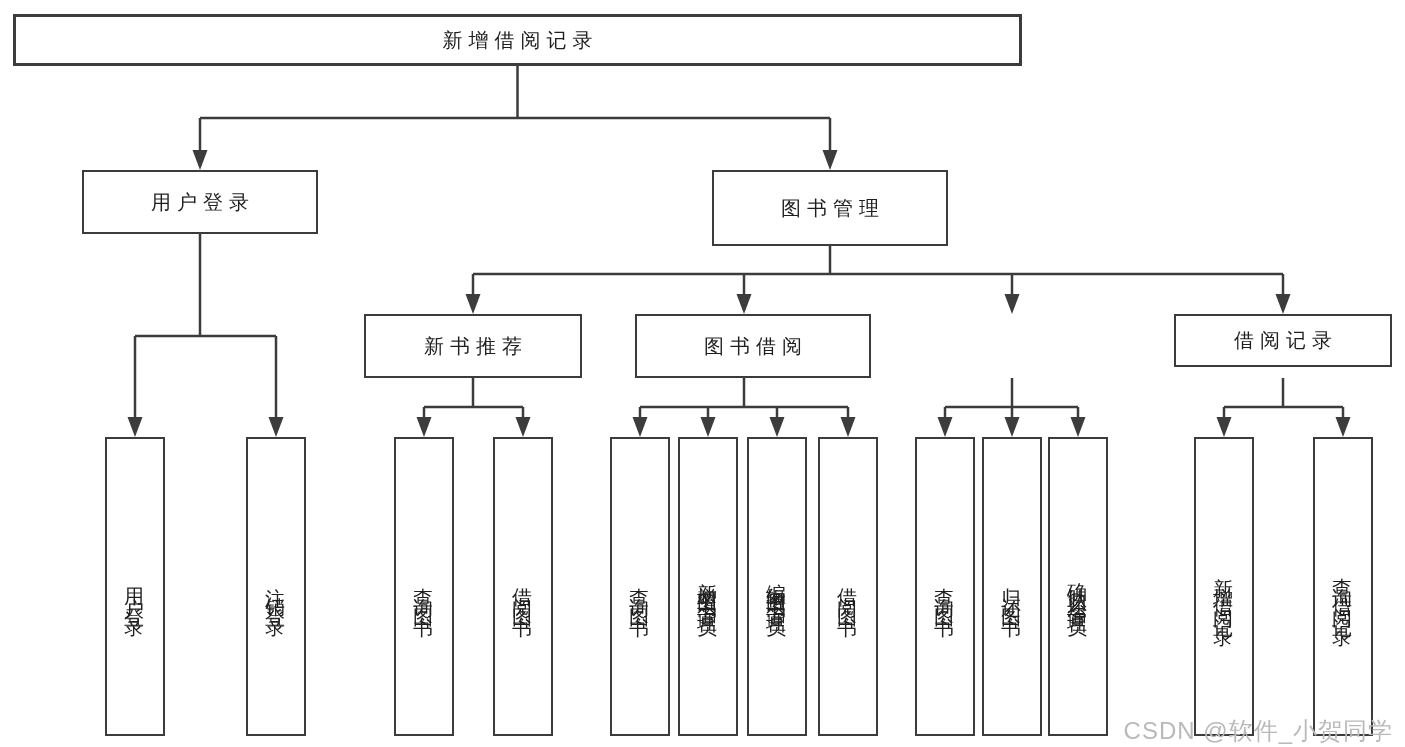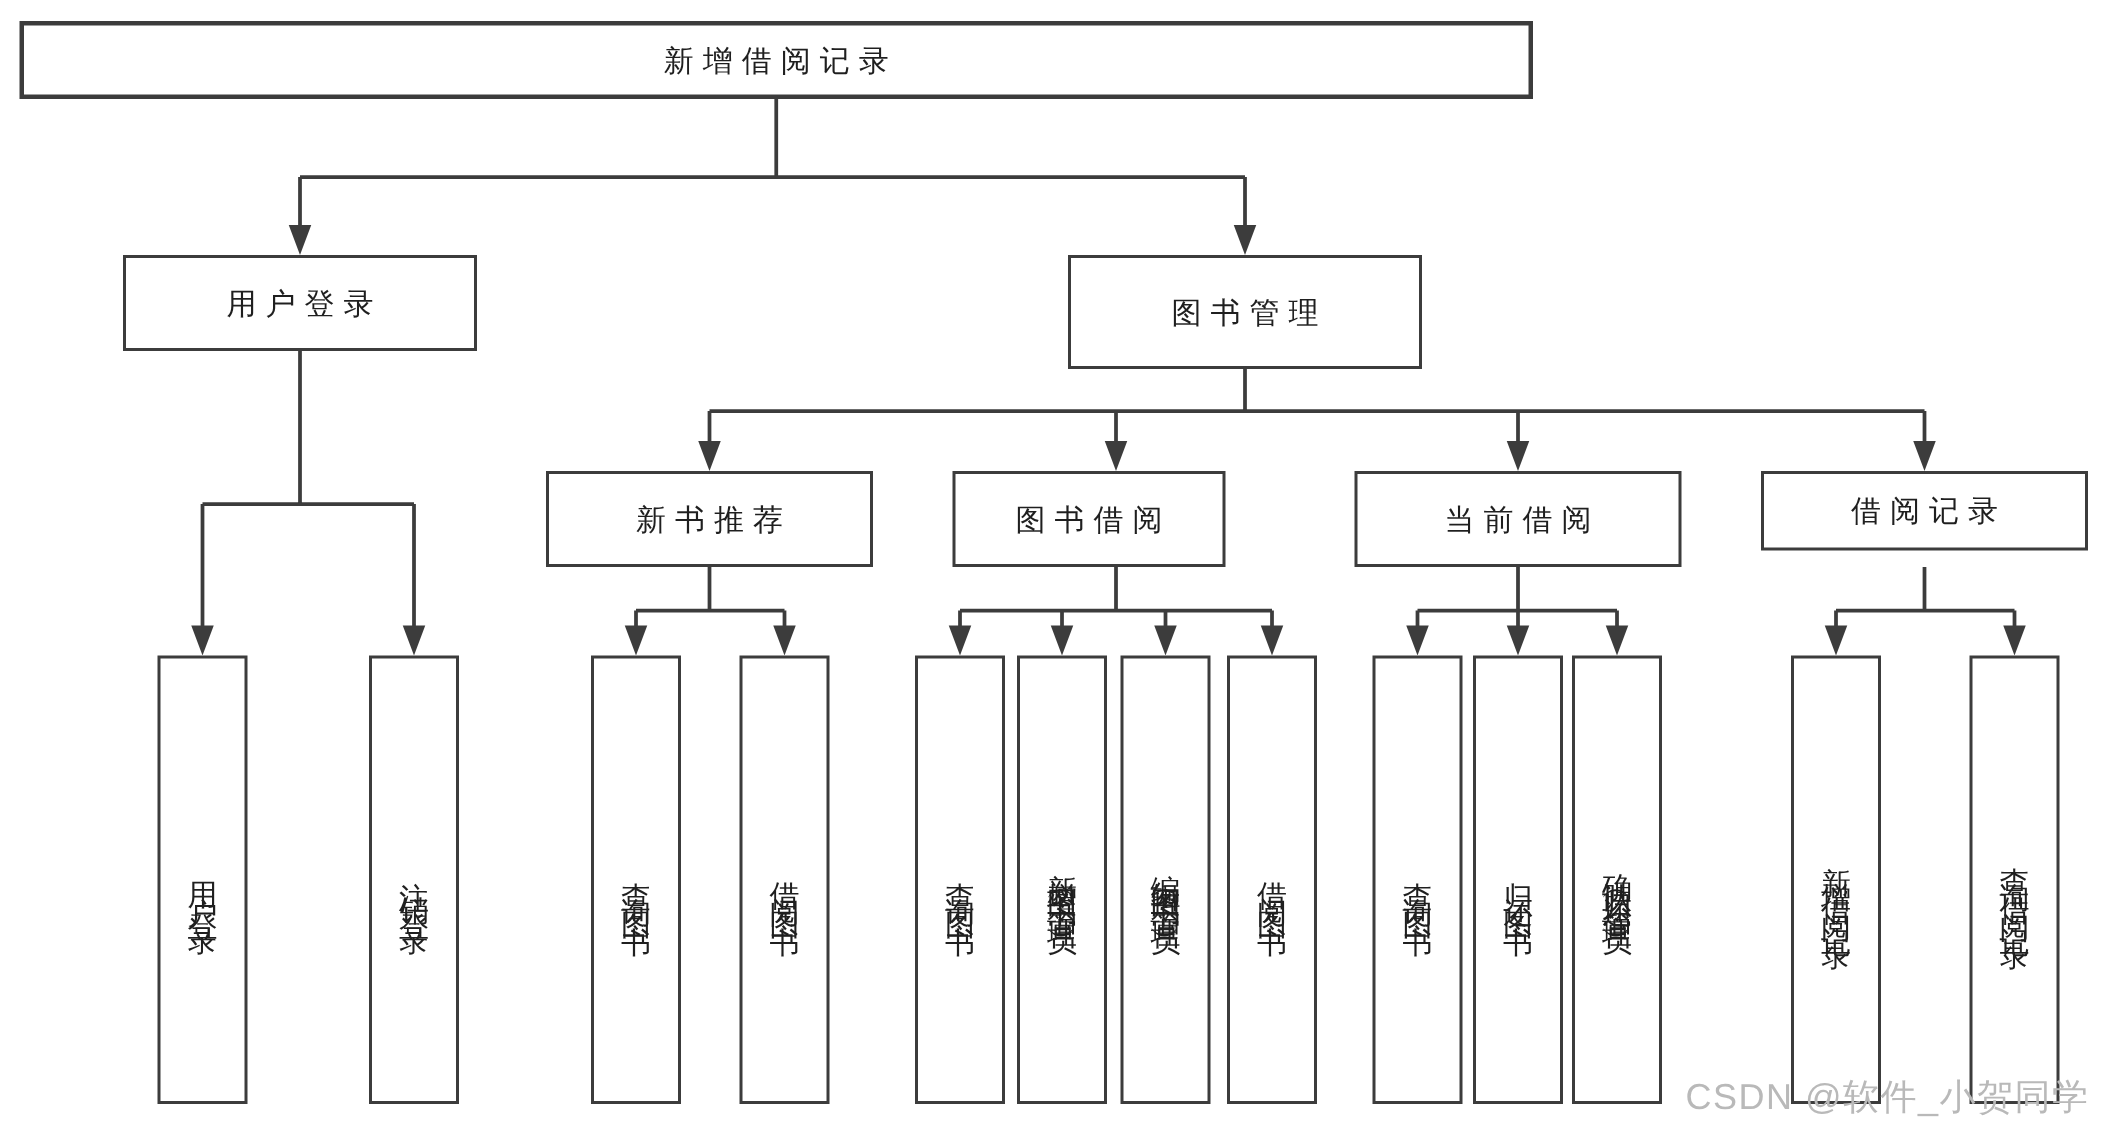--- a/index.html
+++ b/index.html
@@ -79,25 +79,22 @@
   <div class="hbox" style="left:82px;top:170px;width:236px;height:64px;">
     <span>用户登录</span>
   </div>
   <div class="hbox" style="left:712px;top:170px;width:236px;height:76px;">
     <span>图书管理</span>
   </div>
 
   <div class="hbox" style="left:364px;top:314px;width:218px;height:64px;">
     <span>新书推荐</span>
   </div>
-  <div class="hbox" style="left:635px;top:314px;width:182px;height:64px;">
+  <div class="hbox" style="left:635px;top:314px;width:236px;height:64px;">
     <span>图书借阅</span>
-  </div>
-  <div class="hbox" style="left:903px;top:314px;width:218px;height:64px;">
-    <span>当前借阅</span>
   </div>
   <div class="hbox" style="left:1174px;top:314px;width:218px;height:53px;">
     <span>借阅记录</span>
   </div>
 
   <div class="vbox" style="left:105px;">
     <span>用户登录</span>
   </div>
   <div class="vbox" style="left:246px;">
     <span>注销登录</span>

